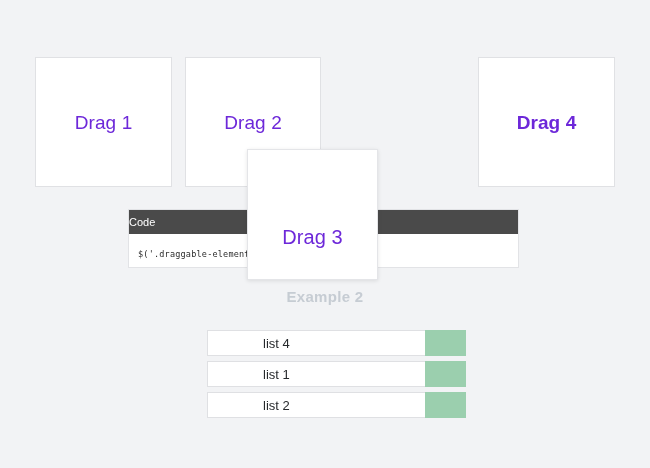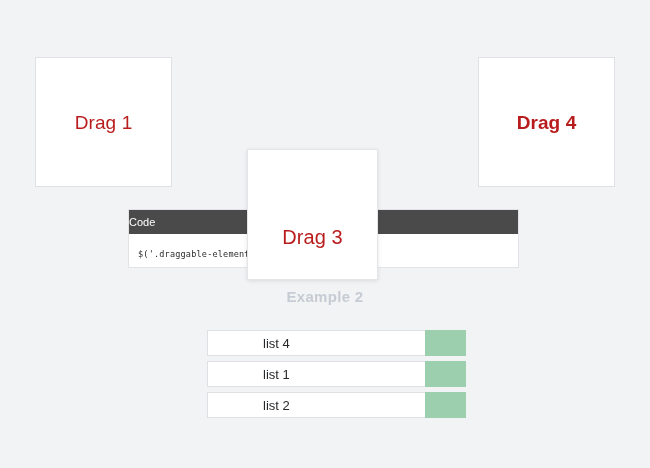--- a/index.html
+++ b/index.html
@@ -25,21 +25,21 @@
     position: absolute;
     box-sizing: border-box;
     background: #ffffff;
     border: 1px solid #e0e1e4;
     display: flex;
     align-items: center;
     justify-content: center;
   }
   .drag-box .drag-label {
     font-size: 19px;
-    color: #b91c1c;
+    color: #6d28d9;
     line-height: 1;
     letter-spacing: 0.1px;
   }
   #drag-box-1 { left: 35px;  top: 57px;  width: 137px; height: 130px; }
   #drag-box-2 { left: 185px; top: 57px;  width: 136px; height: 130px; }
   #drag-box-4 { left: 478px; top: 57px;  width: 137px; height: 130px; font-weight: bold; }
 
   
   #drag-box-3 {
     left: 247px;
@@ -141,20 +141,23 @@
 </style>
 </head>
 <body>
 
 <div id="stage">
 
   <div id="drag-box-1" class="drag-box">
     <span class="drag-label">Drag 1</span>
   </div>
 
+  <div id="drag-box-2" class="drag-box">
+    <span class="drag-label">Drag 2</span>
+  </div>
 
   <div id="drag-box-4" class="drag-box">
     <span class="drag-label">Drag 4</span>
   </div>
 
   <div id="code-panel">
     <div id="code-panel-header">
       <span class="code-title">Code</span>
     </div>
     <div id="code-panel-body">

